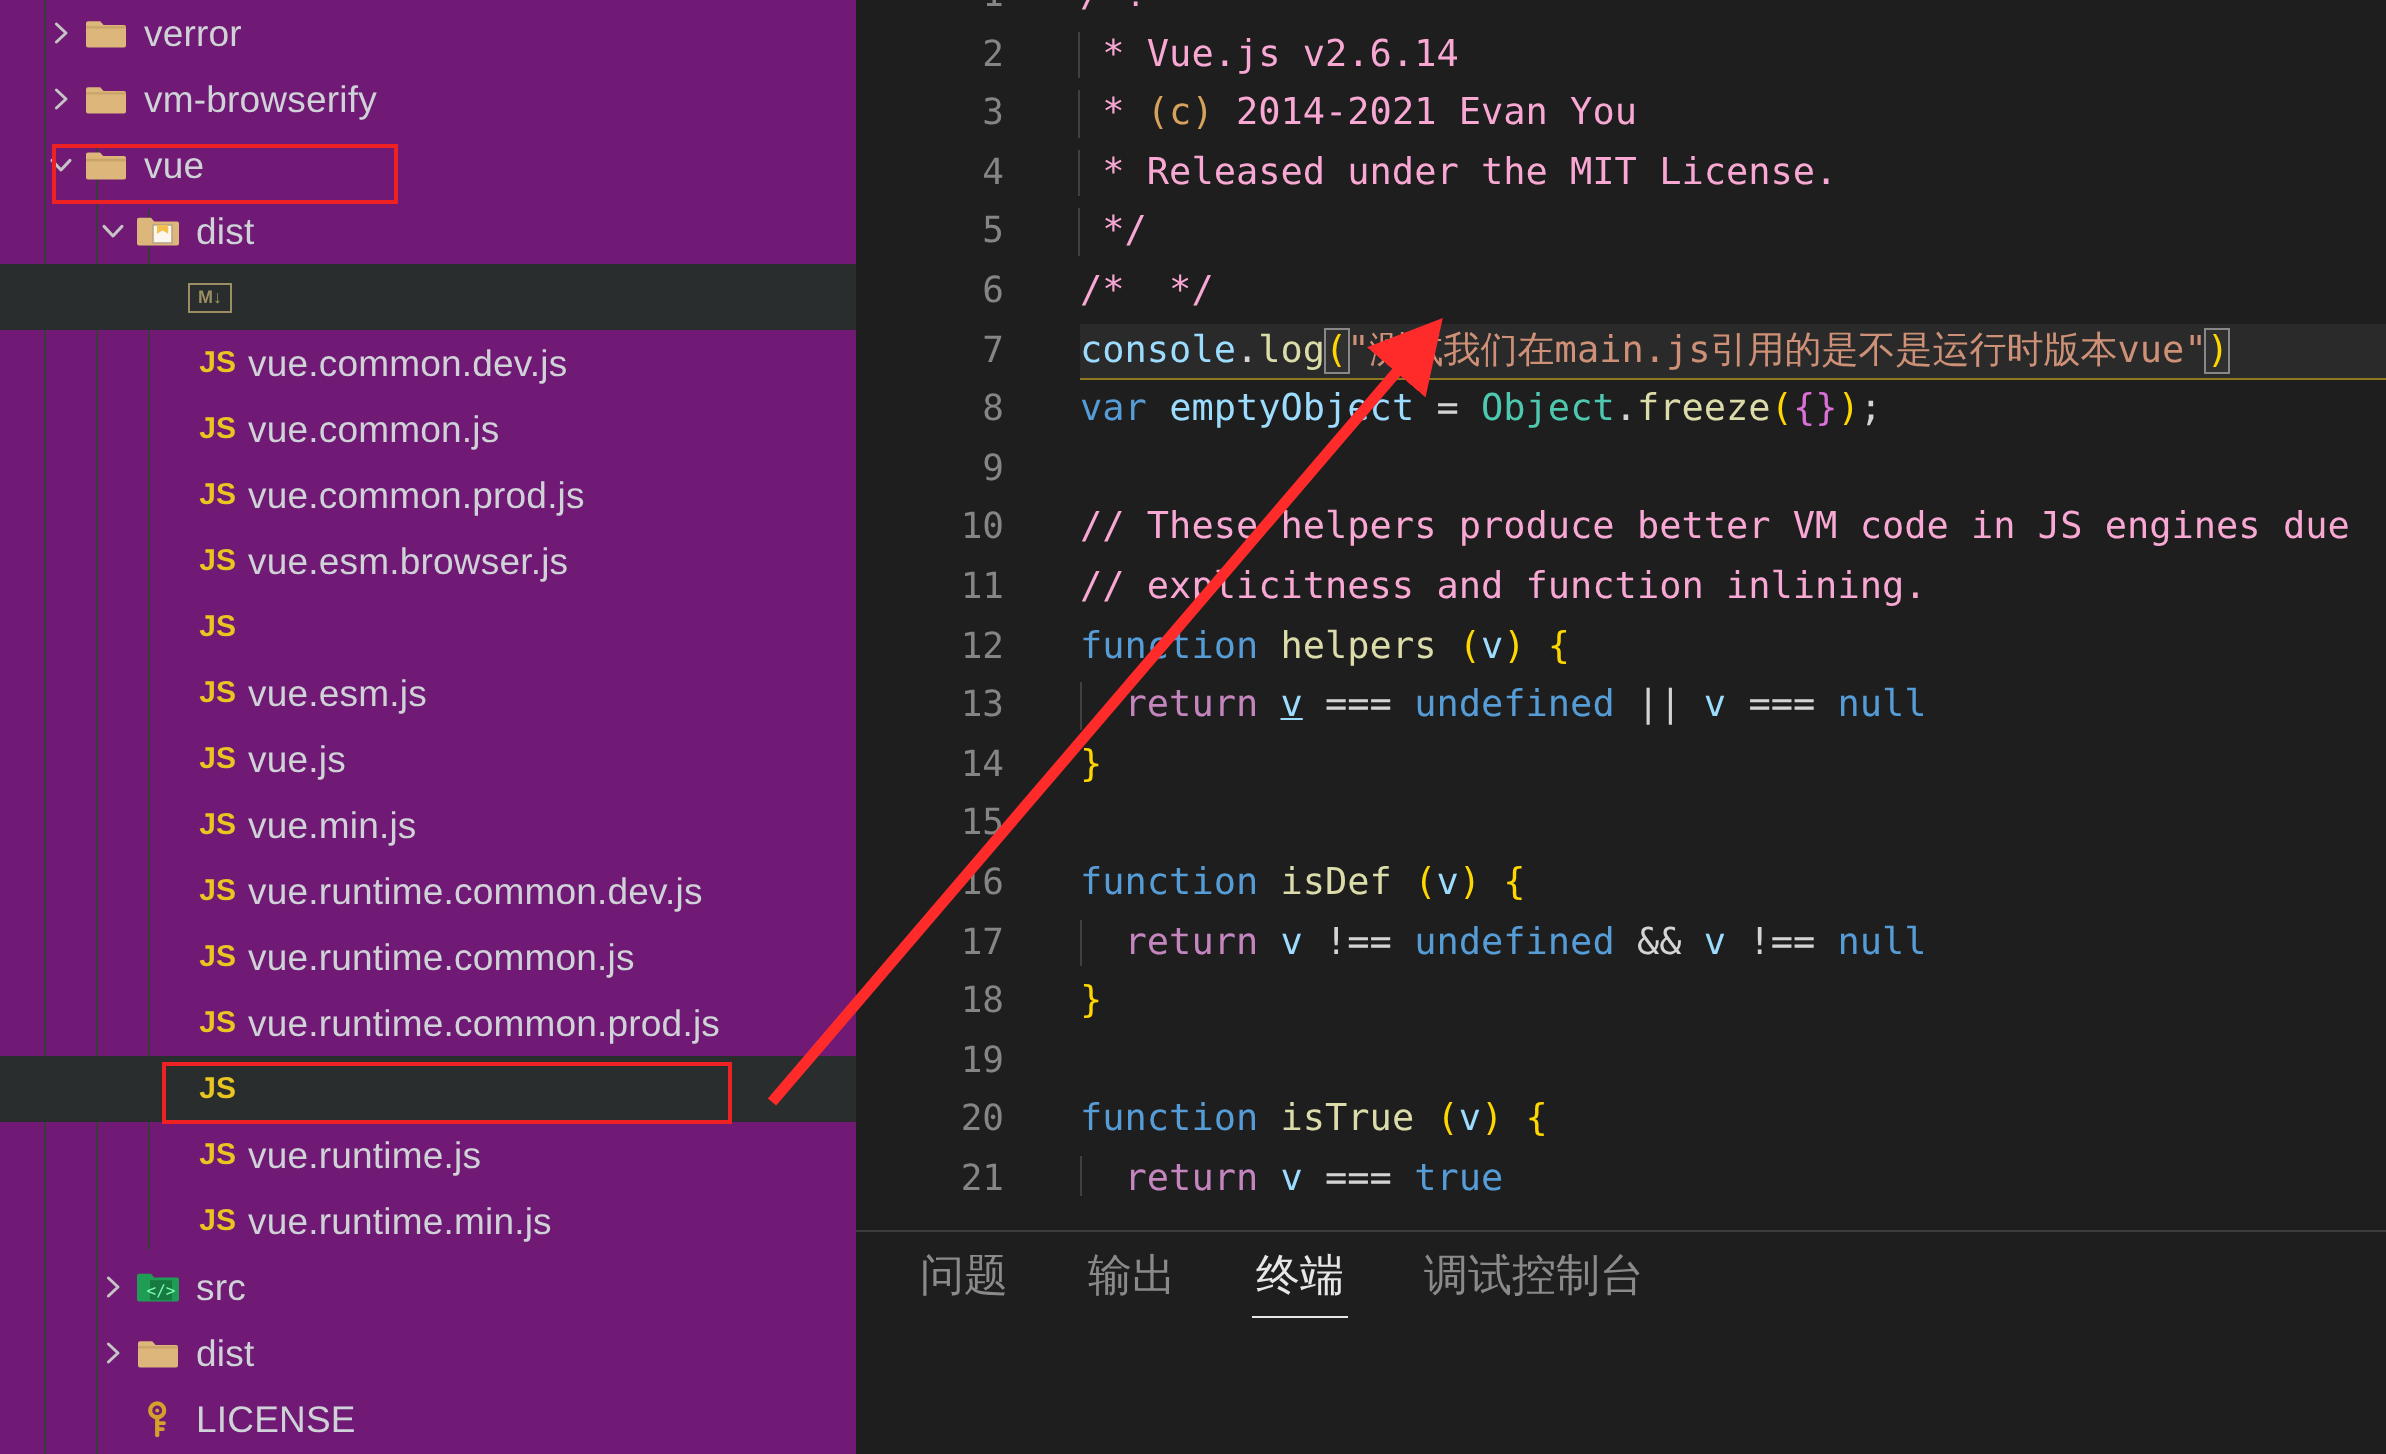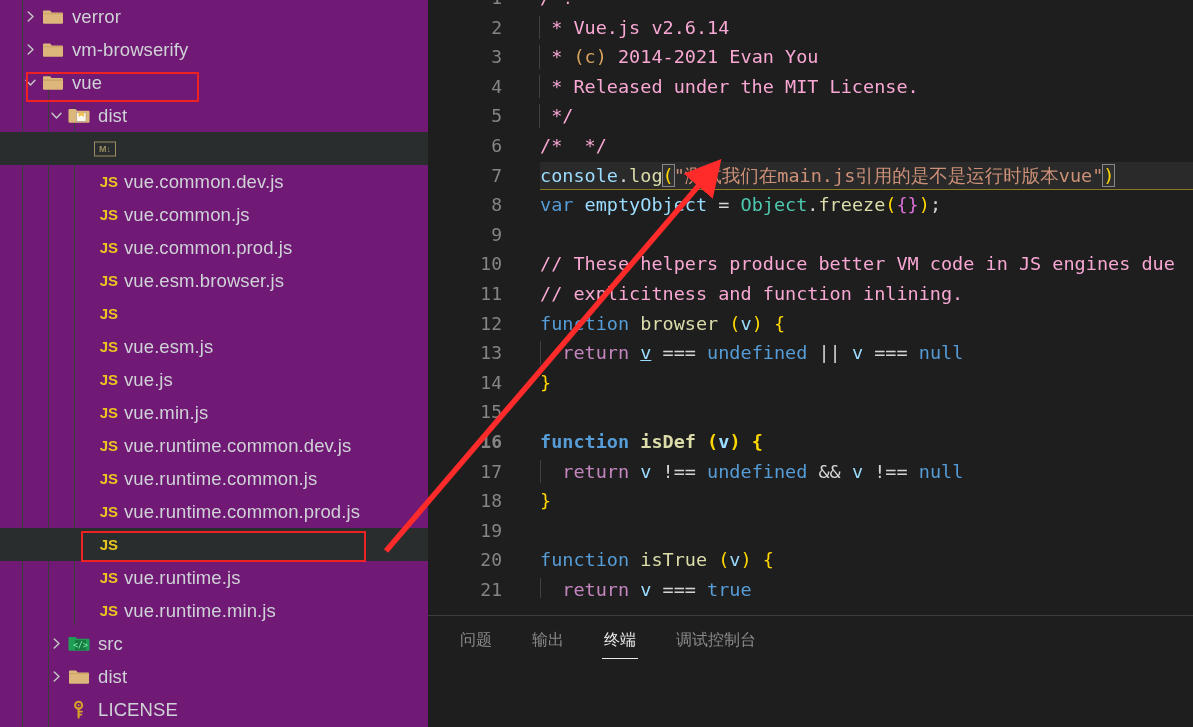--- a/index.html
+++ b/index.html
@@ -172,22 +172,22 @@
   #paneltabs {
     display: flex;
     align-items: center;
     height: 48px;
     padding-left: 24px;
     gap: 24px;
   }
   .ptab {
     position: relative;
     color: #8a8a8a;
-    font-size: 16px;
-    font-family: Liberation Serif, serif;
+    font-size: 22px;
+    font-family: Liberation Mono, monospace;
     padding: 0 8px;
     height: 40px;
     line-height: 40px;
     cursor: pointer;
     white-space: nowrap;
   }
   .ptab.active { color: #e7e7e7; }
   .ptab.active::after {
     content:"";
     position:absolute;
@@ -423,25 +423,25 @@
         <div class="cline" style="top: 29.6px; position: absolute; left: 0px; right: 0px;"><div class="gutter">2</div><div class="indentguide" style="left: 111px;"></div><div class="ctext"><span class="t-com"> * Vue.js v2.6.14</span></div></div>
         <div class="cline" style="top: 59.2px; position: absolute; left: 0px; right: 0px;"><div class="gutter">3</div><div class="indentguide" style="left: 111px;"></div><div class="ctext"><span class="t-com"> * </span><span class="t-comy">(c)</span><span class="t-com"> 2014-2021 Evan You</span></div></div>
         <div class="cline" style="top: 88.8px; position: absolute; left: 0px; right: 0px;"><div class="gutter">4</div><div class="indentguide" style="left: 111px;"></div><div class="ctext"><span class="t-com"> * Released under the MIT License.</span></div></div>
         <div class="cline" style="top: 118.4px; position: absolute; left: 0px; right: 0px;"><div class="gutter">5</div><div class="indentguide" style="left: 111px;"></div><div class="ctext"><span class="t-com"> */</span></div></div>
         <div class="cline" style="top: 148px; position: absolute; left: 0px; right: 0px;"><div class="gutter">6</div><div class="ctext"><span class="t-com">/*  */</span></div></div>
         <div class="cline" style="top: 177.6px; position: absolute; left: 0px; right: 0px;"><div style="position: absolute; left: 112px; right: 0px; top: 1px; height: 27px; background: rgb(42, 42, 42);"></div><div style="position: absolute; left: 112px; right: 0px; top: 28px; height: 1.5px; background: rgb(141, 122, 31);"></div><div class="gutter">7</div><div class="ctext"><span class="t-var">console</span><span class="t-pun">.</span><span class="t-fn">log</span><span class="brhl t-br1">(</span><span class="t-str">"测试我们在main.js引用的是不是运行时版本vue"</span><span class="brhl t-br1">)</span></div></div>
         <div class="cline" style="top: 207.2px; position: absolute; left: 0px; right: 0px;"><div class="gutter">8</div><div class="ctext"><span class="t-kw">var</span> <span class="t-var">emptyObject</span> <span class="t-op">=</span> <span class="t-cls">Object</span><span class="t-pun">.</span><span class="t-fn">freeze</span><span class="t-br1">(</span><span class="t-br2">{}</span><span class="t-br1">)</span><span class="t-pun">;</span></div></div>
         <div class="cline" style="top: 236.8px; position: absolute; left: 0px; right: 0px;"><div class="gutter">9</div><div class="ctext"><span class="t-pun"></span></div></div>
         <div class="cline" style="top: 266.4px; position: absolute; left: 0px; right: 0px;"><div class="gutter">10</div><div class="ctext"><span class="t-com">// These helpers produce better VM code in JS engines due</span></div></div>
         <div class="cline" style="top: 296px; position: absolute; left: 0px; right: 0px;"><div class="gutter">11</div><div class="ctext"><span class="t-com">// explicitness and function inlining.</span></div></div>
-        <div class="cline" style="top: 325.6px; position: absolute; left: 0px; right: 0px;"><div class="gutter">12</div><div class="ctext"><span class="t-kw">function</span> <span class="t-fn">browser</span> <span class="t-br1">(</span><span class="t-var">v</span><span class="t-br1">)</span> <span class="t-br1">{</span></div></div>
+        <div class="cline" style="top: 325.6px; position: absolute; left: 0px; right: 0px;"><div class="gutter">12</div><div class="ctext"><span class="t-kw">function</span> <span class="t-fn">helpers</span> <span class="t-br1">(</span><span class="t-var">v</span><span class="t-br1">)</span> <span class="t-br1">{</span></div></div>
         <div class="cline" style="top: 355.2px; position: absolute; left: 0px; right: 0px;"><div class="gutter">13</div><div class="indentguide" style="left: 112px;"></div><div class="ctext">  <span class="t-ret">return</span> <span class="t-var t-under">v</span> <span class="t-op">===</span> <span class="t-kw">undefined</span> <span class="t-op">||</span> <span class="t-var">v</span> <span class="t-op">===</span> <span class="t-kw">null</span></div></div>
         <div class="cline" style="top: 384.8px; position: absolute; left: 0px; right: 0px;"><div class="gutter">14</div><div class="ctext"><span class="t-br1">}</span></div></div>
         <div class="cline" style="top: 414.4px; position: absolute; left: 0px; right: 0px;"><div class="gutter">15</div><div class="ctext"><span class="t-pun"></span></div></div>
-        <div class="cline" style="top: 444px; position: absolute; left: 0px; right: 4px; font-weight: bold;"><div class="gutter">16</div><div class="ctext"><span class="t-kw">function</span> <span class="t-fn">isDef</span> <span class="t-br1">(</span><span class="t-var">v</span><span class="t-br1">)</span> <span class="t-br1">{</span></div></div>
+        <div class="cline" style="top: 444px; position: absolute; left: 0px; right: 4px;"><div class="gutter">16</div><div class="ctext"><span class="t-kw">function</span> <span class="t-fn">isDef</span> <span class="t-br1">(</span><span class="t-var">v</span><span class="t-br1">)</span> <span class="t-br1">{</span></div></div>
         <div class="cline" style="top: 473.6px; position: absolute; left: 0px; right: 0px;"><div class="gutter">17</div><div class="indentguide" style="left: 112px;"></div><div class="ctext">  <span class="t-ret">return</span> <span class="t-var">v</span> <span class="t-op">!==</span> <span class="t-kw">undefined</span> <span class="t-op">&amp;&amp;</span> <span class="t-var">v</span> <span class="t-op">!==</span> <span class="t-kw">null</span></div></div>
         <div class="cline" style="top: 503.2px; position: absolute; left: 0px; right: 0px;"><div class="gutter">18</div><div class="ctext"><span class="t-br1">}</span></div></div>
         <div class="cline" style="top: 532.8px; position: absolute; left: 0px; right: 0px;"><div class="gutter">19</div><div class="ctext"><span class="t-pun"></span></div></div>
         <div class="cline" style="top: 562.4px; position: absolute; left: 0px; right: 0px;"><div class="gutter">20</div><div class="ctext"><span class="t-kw">function</span> <span class="t-fn">isTrue</span> <span class="t-br1">(</span><span class="t-var">v</span><span class="t-br1">)</span> <span class="t-br1">{</span></div></div>
         <div class="cline" style="top: 592px; position: absolute; left: 0px; right: 0px; text-decoration: underline;"><div class="gutter">21</div><div class="indentguide" style="left: 112px;"></div><div class="ctext">  <span class="t-ret">return</span> <span class="t-var">v</span> <span class="t-op">===</span> <span class="t-kw">true</span></div></div>
       </div>
 
     <div id="panel">
       <div id="paneltabs">
           <div class="ptab">问题</div>

